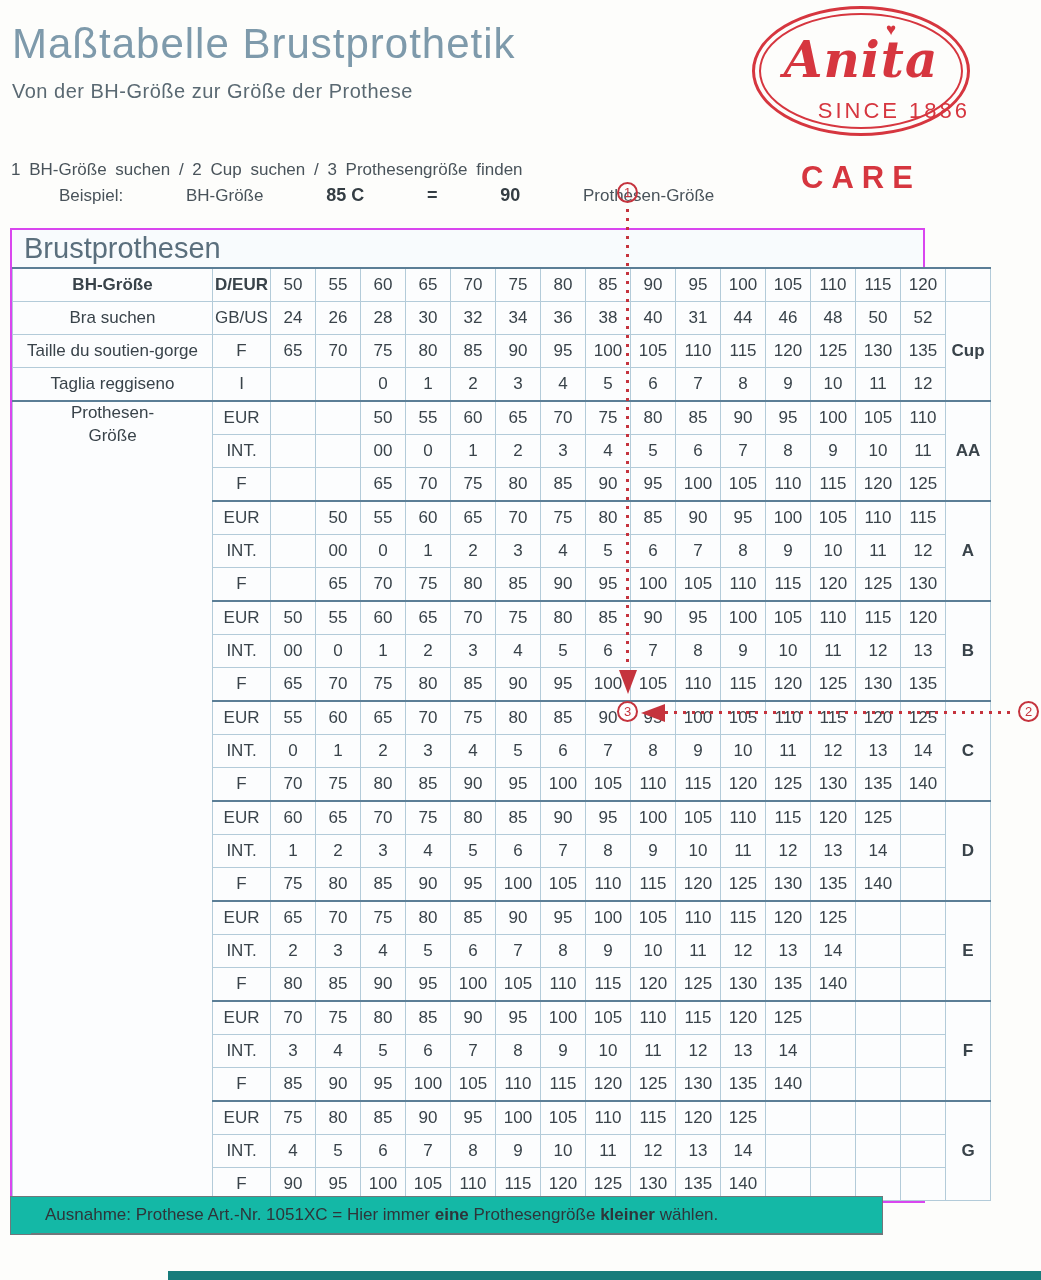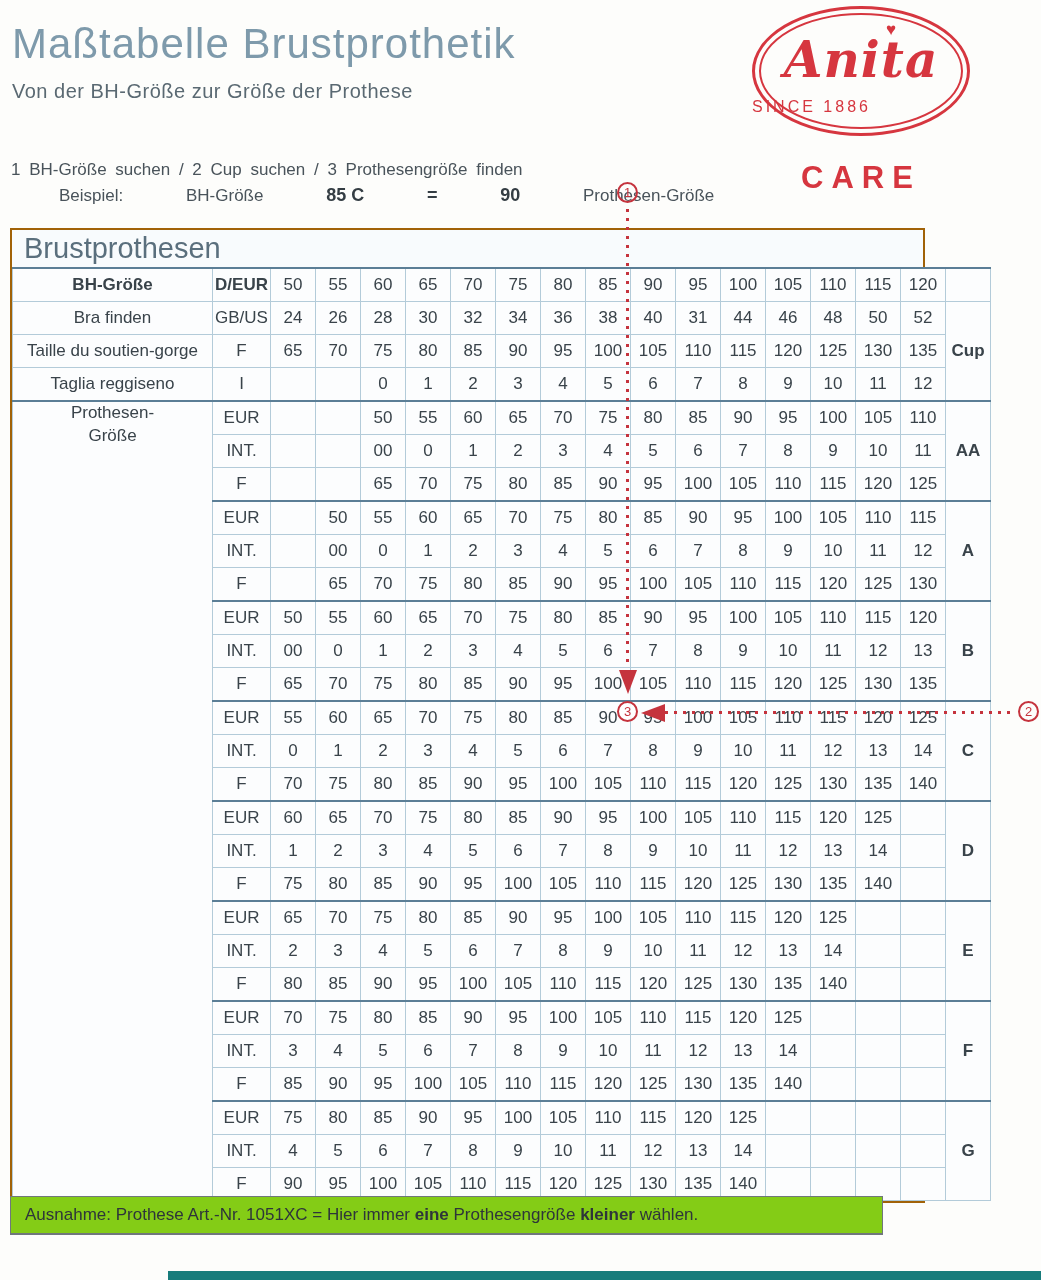--- a/index.html
+++ b/index.html
@@ -17,26 +17,26 @@
   .example-line .b { font-weight:bold; font-size:18px; color:#343d43; }
 
   
   .logo { position:absolute; left:752px; top:6px; width:218px; height:130px; }
   .logo .oval-outer { position:absolute; inset:0; border:3px solid #d6363f; border-radius:50%; }
   .logo .oval-inner { position:absolute; inset:7px; border:2px solid #d6363f; border-radius:50%; }
   .logo .script { position:absolute; left:0; right:0; top:24px; text-align:center;
     font-family:"DejaVu Serif", serif; font-style:italic; font-weight:bold;
     font-size:50px; color:#d6363f; letter-spacing:1px; }
   .logo .heart { position:absolute; left:134px; top:14px; font-size:17px; color:#d6363f; }
-  .logo .since { position:absolute; left:0; right:0; top:92px; text-align:left; font-size:16px; letter-spacing:3px; color:#d6363f; }
+  .logo .since { position:absolute; left:0; right:0; top:92px; text-align:right; font-size:22px; letter-spacing:3px; color:#d6363f; }
   .care { position:absolute; left:752px; top:160px; width:218px; text-align:center; font-size:31px; letter-spacing:8px; color:#d6363f; font-weight:bold; }
 
   
   .table-box { position:absolute; left:10px; top:228px; width:915px; box-sizing:border-box;
-    border:2px solid #a16207; background:#8b5cf6; }
+    border:2px solid #d946ef; background:#8b5cf6; }
   .section-title { height:37px; line-height:37px; padding-left:12px; font-size:29px; color:#5a6f7d; background:#f8fbfd; }
   table.sizes { border-collapse:collapse; table-layout:fixed; width:978px; }
   table.sizes td { border:1px solid #b3cbd9; height:32px; padding:0; text-align:center;
     font-size:17px; color:#39434a; background:#fcfdfe; overflow:hidden; }
   td.lbl { text-align:left; padding-left:10px; background:#d9e8f2; font-size:16px; }
   td.unit { background:#d9e8f2; font-size:15px; }
   td.b { font-weight:bold; }
   td.cupcol { background:#d9e8f2; font-weight:bold; font-size:16px; }
   td.cup-empty { background:#fcfdfe; }
   td.plabel { background:#d9e8f2; vertical-align:top; text-align:left; padding:12px 0 0 10px;
@@ -51,21 +51,21 @@
     background-image:radial-gradient(circle, #c5333d 1.7px, rgba(0,0,0,0) 2px); background-size:5px 9px; }
   .arrow-down { position:absolute; left:619px; top:670px; width:0; height:0; z-index:26;
     border-left:9px solid transparent; border-right:9px solid transparent; border-top:24px solid #c5333d; }
   .dotline-h { position:absolute; left:662px; top:710px; width:350px; height:5px; z-index:25;
     background-image:radial-gradient(circle, #c5333d 1.7px, rgba(0,0,0,0) 2px); background-size:9px 5px; }
   .arrow-left { position:absolute; left:641px; top:704px; width:0; height:0; z-index:26;
     border-top:9px solid transparent; border-bottom:9px solid transparent; border-right:24px solid #c5333d; }
 
   
   .notes-box { position:absolute; left:10px; top:1196px; width:873px; box-sizing:border-box;
-    border:1px solid #70777b; background:#84cc16; }
+    border:1px solid #70777b; background:#14b8a6;padding-left:20px; }
   .note-row { padding-left:14px; font-size:17px; color:#2e353a; }
   .note-row.first { height:36px; line-height:36px; border-bottom:1px solid #70777b; }
   .note-row.second { height:32px; line-height:32px; }
   .note-row .nb { font-weight:bold; }
   .bottom-bar { position:absolute; left:168px; top:1271px; width:873px; height:9px; background:#177c7b; }
 </style>
 </head>
 <body>
 
 <div class="page-title">Maßtabelle Brustprothetik</div>
@@ -113,21 +113,21 @@
           <td class="val">90</td>
           <td class="val">95</td>
           <td class="val">100</td>
           <td class="val">105</td>
           <td class="val">110</td>
           <td class="val">115</td>
           <td class="val">120</td>
           <td class="cup-empty"></td>
         </tr>
         <tr>
-          <td class="lbl">Bra finden</td>
+          <td class="lbl">Bra suchen</td>
           <td class="unit">GB/US</td>
           <td class="val">24</td>
           <td class="val">26</td>
           <td class="val">28</td>
           <td class="val">30</td>
           <td class="val">32</td>
           <td class="val">34</td>
           <td class="val">36</td>
           <td class="val">38</td>
           <td class="val">40</td>

